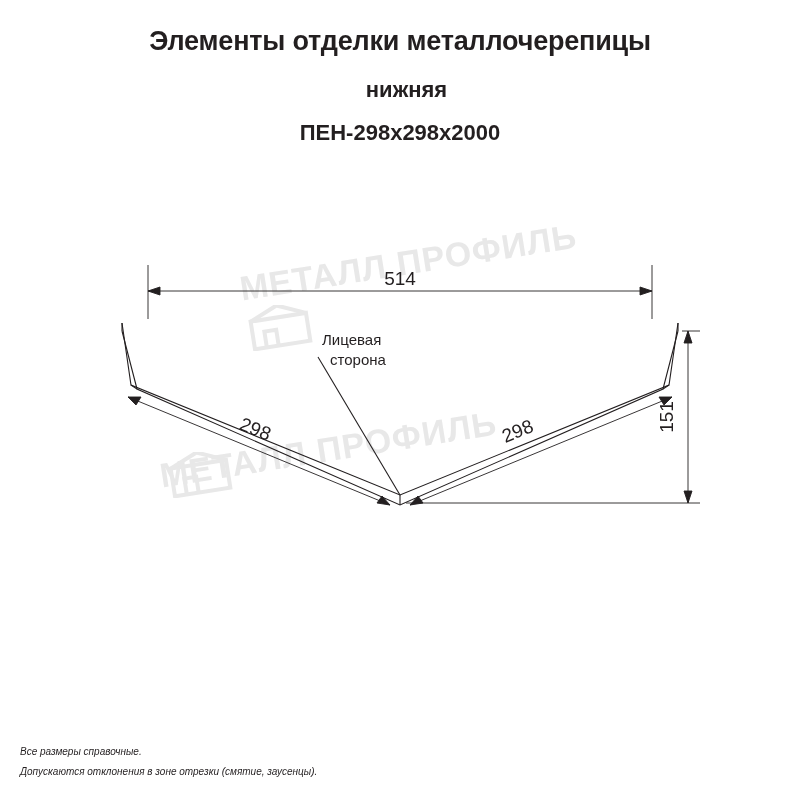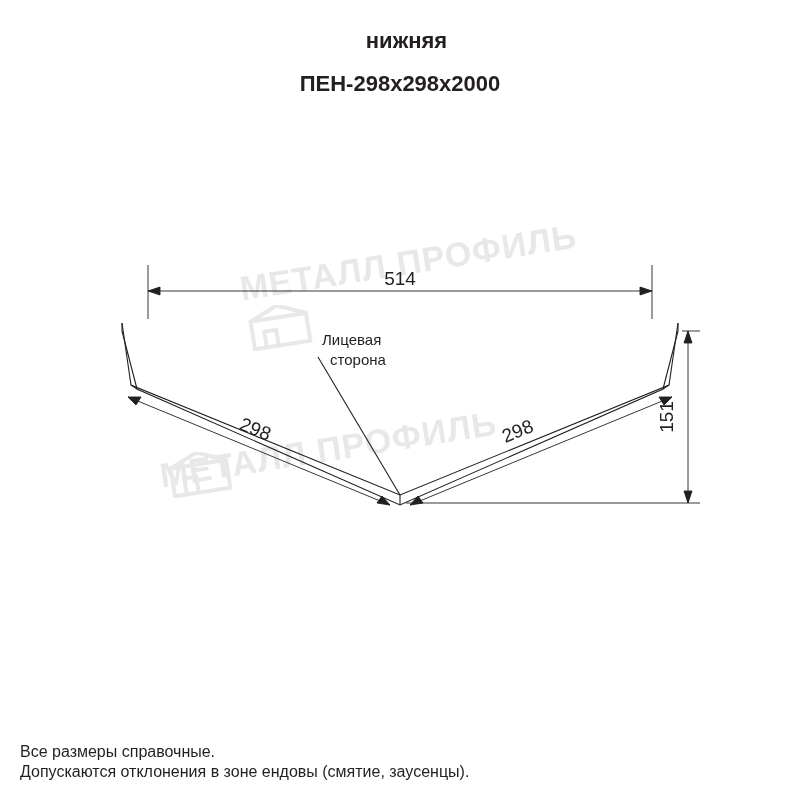--- a/index.html
+++ b/index.html
@@ -53,23 +53,24 @@
     width: 653px;
     height: 360px;
   }
   .drawing svg {
     display: block;
   }
   .footnotes {
     position: absolute;
     left: 20px;
     bottom: 18px;
-    font-size: 16px;
+    font-size: 10px;
     line-height: 20px;
     color: #231f20;
+    font-style: italic;
   }
   .footnote-line {
     white-space: nowrap;
   }
   .wm {
     position: absolute;
     pointer-events: none;
     color: #e8e8e8;
     font-weight: bold;
     font-family: "Liberation Sans", sans-serif;
@@ -121,21 +122,22 @@
 
   <svg class="wm-logo" style="left:166px; top:452px;" width="70" height="46" viewBox="0 0 70 46">
     <g transform="rotate(-9 35 23)" fill="none" stroke="#e8e8e8" stroke-width="4">
       <rect x="6" y="12" width="56" height="28"></rect>
       <path d="M6 12 L34 0 L62 12"></path>
       <path d="M18 40 L18 24 L30 24 L30 40"></path>
     </g>
   </svg>
 
   <div class="title-block">
-    <div class="sub-title" style="margin-top:2px;padding-left:13px;">нижняя</div>
+    <div class="main-title">Элементы отделки металлочерепицы</div>
+    <div class="sub-title" style="margin-top:17px;padding-left:13px;">нижняя</div>
     <div class="code-title">ПЕН-298х298х2000</div>
   </div>
 
   <div class="drawing">
     <svg width="800" height="360" viewBox="0 0 800 360">
 
       <g fill="none" stroke="#231f20" stroke-width="1.1">
 
         <path d="M122 118 L131 180 L400 290 L669 180 L678 118"></path>
 
@@ -187,16 +189,16 @@
       <text class="dim-text" x="520" y="232" text-anchor="middle" transform="rotate(-22 520 232)">298</text>
 
       <text class="face-text" x="322" y="140">Лицевая</text>
       <text class="face-text" x="330" y="160">сторона</text>
 
     </svg>
   </div>
 
   <div class="footnotes">
     <div class="footnote-line">Все размеры справочные.</div>
-    <div class="footnote-line">Допускаются отклонения в зоне ендовы (смятие, заусенцы).</div>
+    <div class="footnote-line">Допускаются отклонения в зоне отрезки (смятие, заусенцы).</div>
   </div>
 
 </div>
 
 </body></html>

